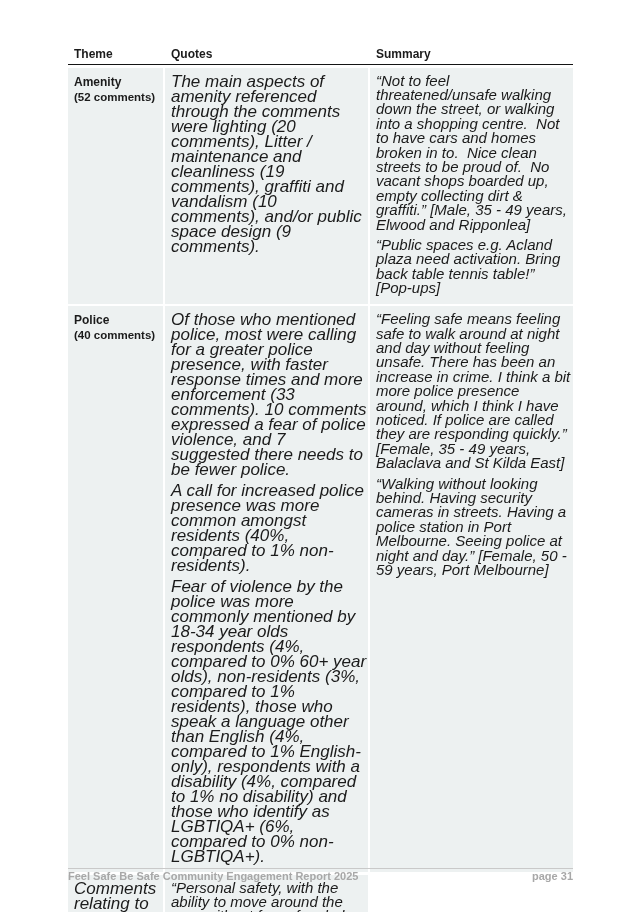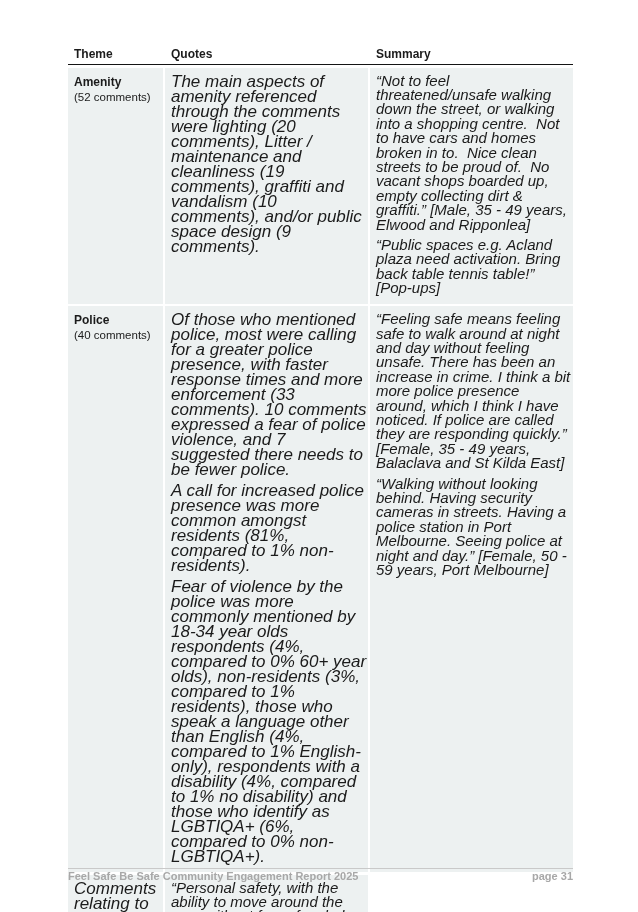--- a/index.html
+++ b/index.html
@@ -45,20 +45,21 @@
     padding: 6px 0 8px 6px;
   }
   .theme-name {
     font-weight: bold;
     font-size: 12px;
     line-height: 16px;
   }
   .theme-count {
     font-size: 11.5px;
     line-height: 15px;
+    font-weight: bold;
   }
   .summary-cell p {
     margin: 0 0 6px 0;
     font-size: 17px;
     line-height: 15px;
     white-space: pre-wrap;
     font-style: italic;
   }
   .quotes-cell p {
     margin: 0 0 6px 0;
@@ -110,21 +111,21 @@
       </div>
     </div>
 
     <div class="row row-police">
       <div class="cell theme-cell">
         <div class="theme-name">Police</div>
         <div class="theme-count">(40 comments)</div>
       </div>
       <div class="cell summary-cell">
         <p>Of those who mentioned police, most were calling for a greater police presence, with faster response times and more enforcement (33 comments). 10 comments expressed a fear of police violence, and 7 suggested there needs to be fewer police.</p>
-        <p>A call for increased police presence was more common amongst residents (81%, compared to 1% non-residents).</p>
+        <p>A call for increased police presence was more common amongst residents (40%, compared to 1% non-residents).</p>
         <p>Fear of violence by the police was more commonly mentioned by 18-34 year olds respondents (4%, compared to 0% 60+ year olds), non-residents (3%, compared to 1% residents), those who speak a language other than English (4%, compared to 1% English-only), respondents with a disability (4%, compared to 1% no disability) and those who identify as LGBTIQA+ (6%, compared to 0% non-LGBTIQA+).</p>
       </div>
       <div class="cell quotes-cell">
         <p>“Feeling safe means feeling safe to walk around at night and day without feeling unsafe. There has been an increase in crime. I think a bit more police presence around, which I think I have noticed. If police are called they are responding quickly.” [Female, 35 - 49 years, Balaclava and St Kilda East]</p>
         <p>“Walking without looking behind. Having security cameras in streets. Having a police station in Port Melbourne. Seeing police at night and day.” [Female, 50 - 59 years, Port Melbourne]</p>
       </div>
     </div>
 
     <div class="row row-mental">
       <div class="cell summary-cell">

